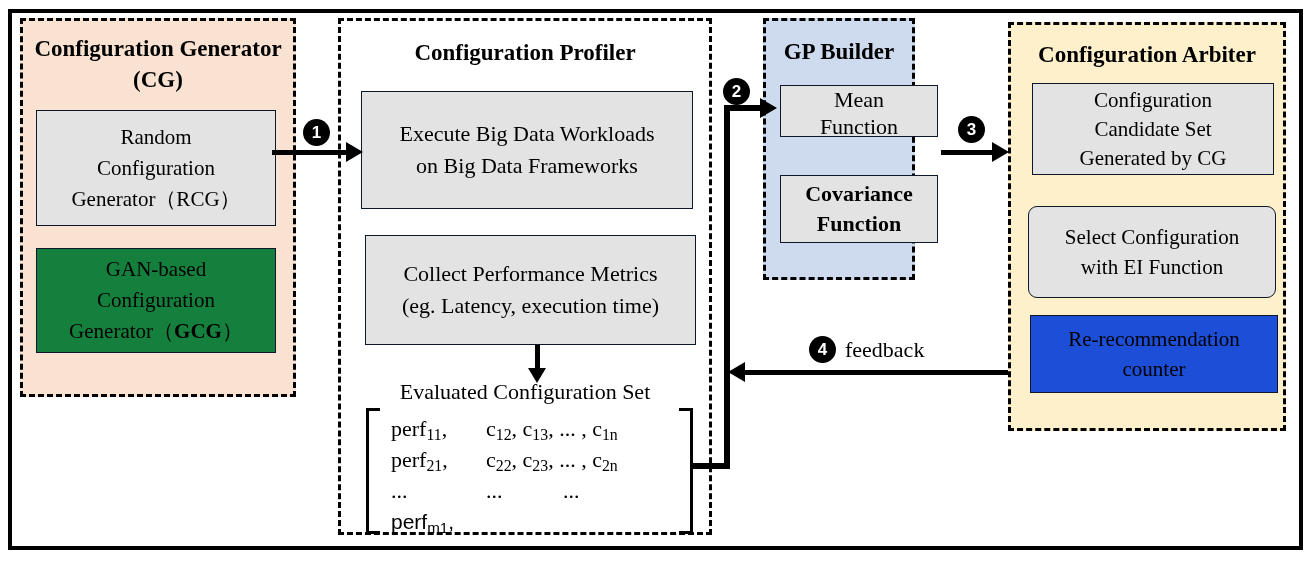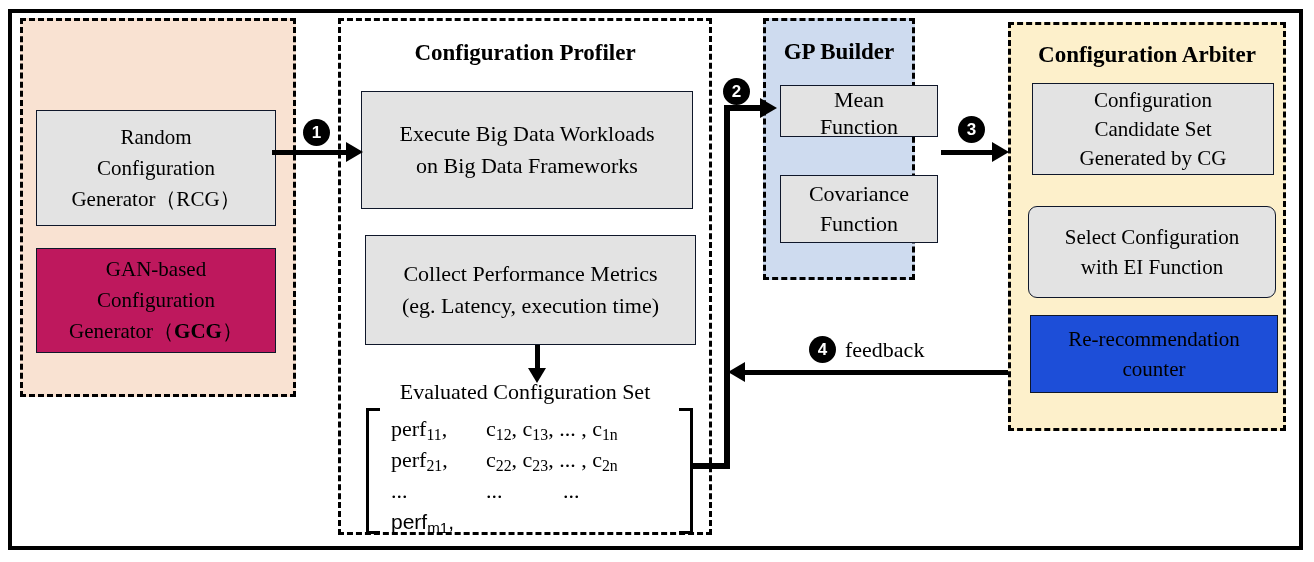--- a/index.html
+++ b/index.html
@@ -58,24 +58,28 @@
              display: flex; align-items: center; justify-content: center; }
   .fb-label { position: absolute; left: 845px; top: 337px; font-size: 22px; color: #000; }
 </style>
 </head>
 <body>
 
 <div id="canvas">
   <div class="frame"></div>
 
   <div class="dashedbox box-cg" style="background: rgb(249, 226, 210);">
+    <div class="panel-title t-cg">
+      <div>Configuration Generator</div>
+      <div>(CG)</div>
+    </div>
     <div class="graybox gb-rcg pre" style="background: rgb(227, 227, 227);">Random
 Configuration
 Generator（RCG）</div>
-    <div class="graybox gb-gcg" style="background: #be185d;">
+    <div class="graybox gb-gcg" style="background: #15803d;">
       <div class="pre">GAN-based
 Configuration</div>
       <div><span>Generator（</span><b>GCG</b><span>）</span></div>
     </div>
   </div>
 
   <div class="dashedbox box-profiler">
     <div class="panel-title t-prof">Configuration Profiler</div>
     <div class="graybox gb-coll pre" style="background: rgb(227, 227, 227);">Collect Performance Metrics
 (eg. Latency, execution time)</div>
@@ -106,21 +110,21 @@
         <div class="mrow sans">
           <span class="mcell">perf<sub>m1</sub>,</span>
         </div>
       </div>
   </div>
 
   <div class="dashedbox box-gp" style="background: rgb(206, 219, 239);">
     <div class="panel-title t-gp">GP Builder</div>
     <div class="graybox gb-mean pre" style="justify-content: center; text-align: center; background: rgb(227, 227, 227);">Mean
 Function</div>
-    <div class="graybox gb-cov pre" style="background: rgb(227, 227, 227);">Covariance
+    <div class="graybox gb-cov pre" style="background: rgb(227, 227, 227); font-weight: bold;">Covariance
 Function</div>
   </div>
 
   <div class="dashedbox box-arbiter" style="background: rgb(253, 240, 203);">
     <div class="panel-title t-arb">Configuration Arbiter</div>
     <div class="graybox gb-cand pre" style="background: rgb(227, 227, 227);">Configuration
 Candidate Set
 Generated by CG</div>
     <div class="graybox gb-sel pre" style="background: rgb(227, 227, 227);">Select Configuration
 with EI Function</div>

